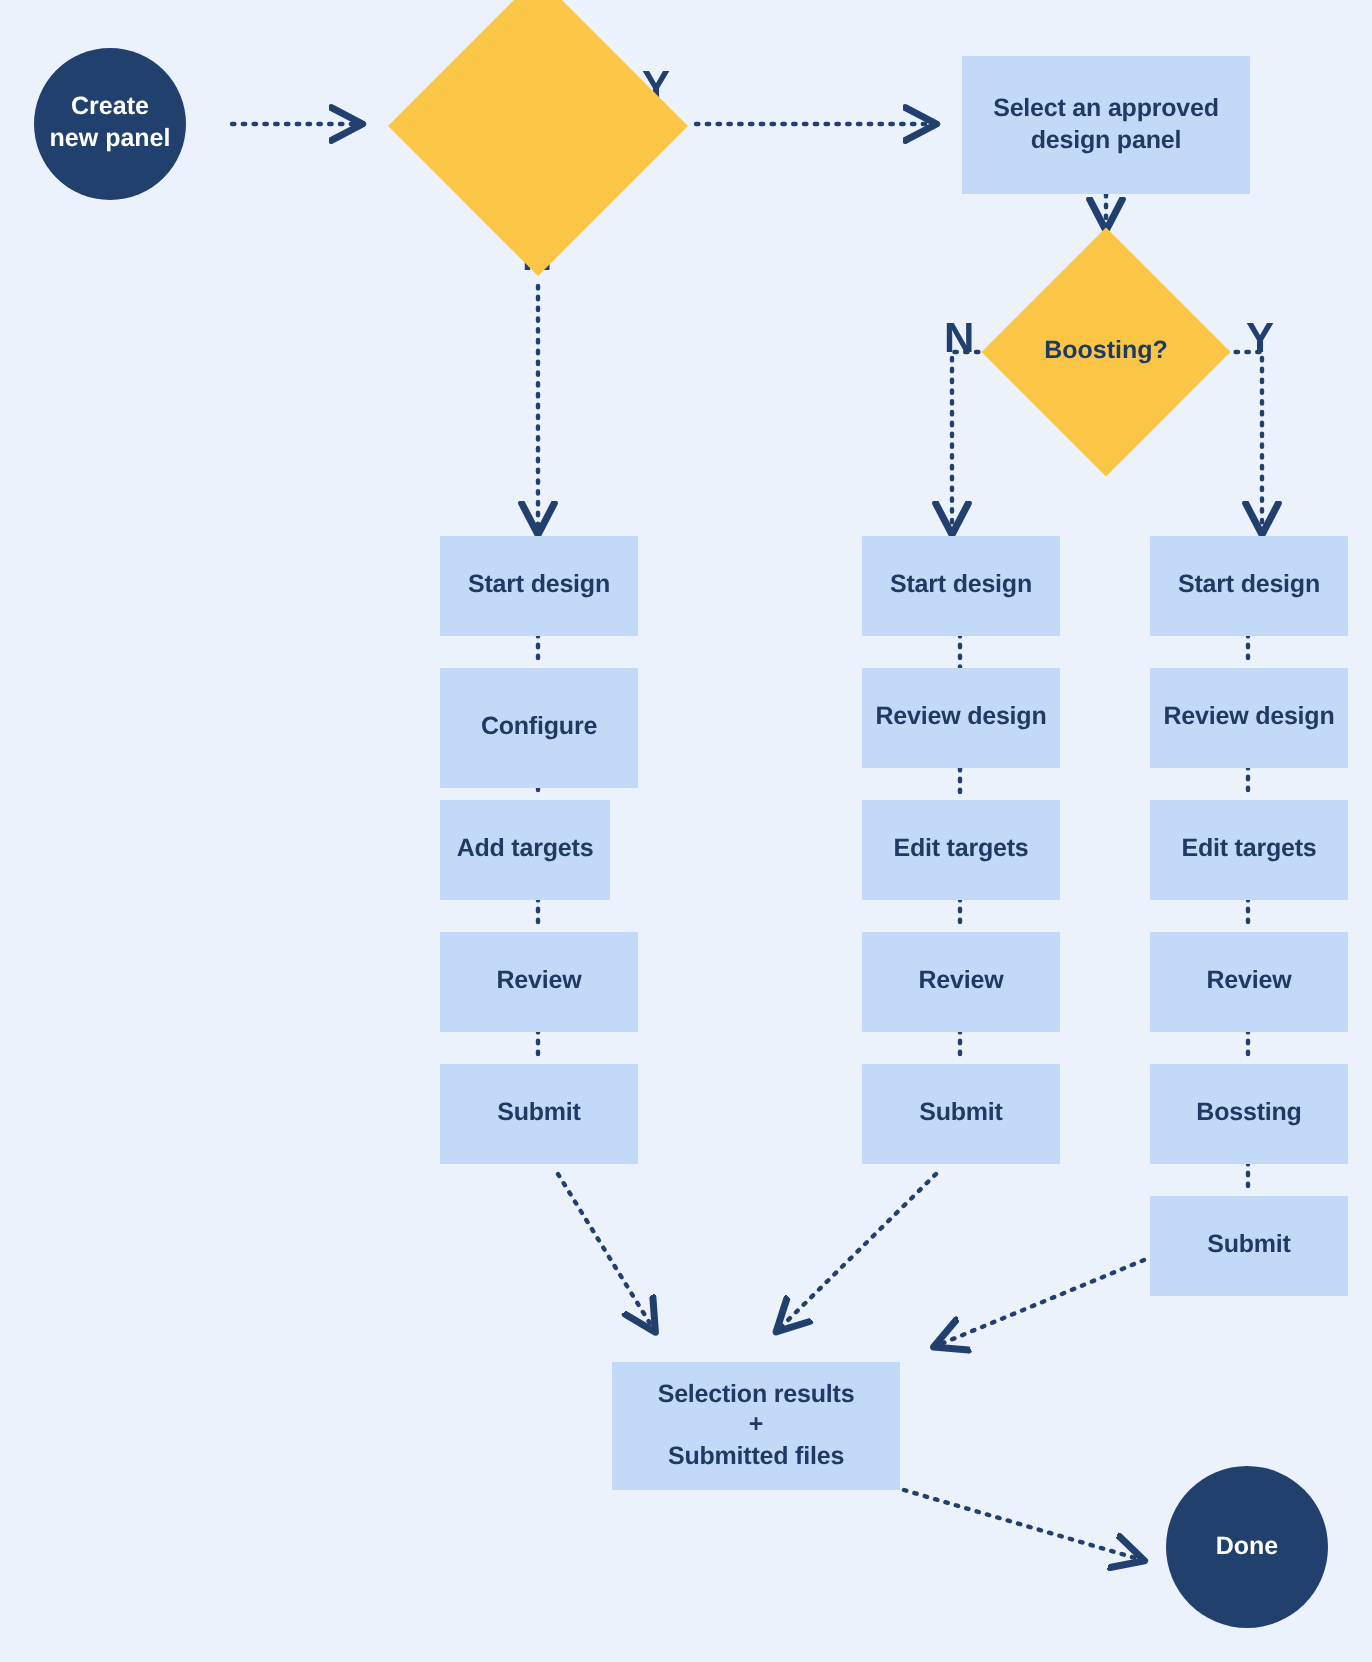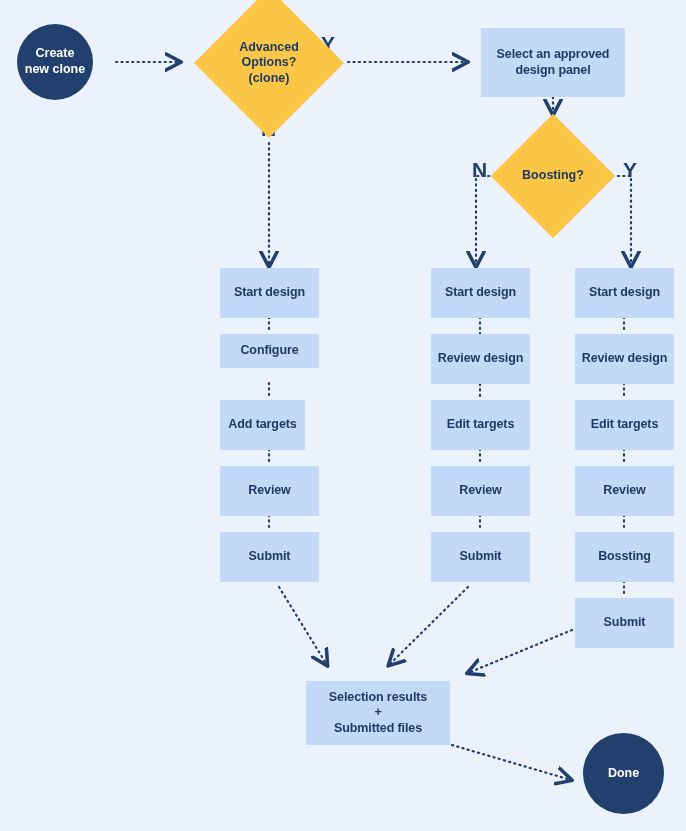--- a/index.html
+++ b/index.html
@@ -124,51 +124,46 @@
       <path d="M468,587 L389,665" marker-end="url(#arw)"></path>
       <path d="M572,630 L468,673" marker-end="url(#arw)"></path>
 
       <path d="M452,745 L571,780" marker-end="url(#arw)"></path>
     </g>
   </svg>
 
   <div class="node terminal" style="left:17px; top:24px; width:76px; height:76px;justify-content:center;">
     <span>
       <span>Create</span><br>
-      <span>new clone</span>
+      <span>new panel</span>
     </span>
   </div>
 
   <div class="node decision" style="left:216px; top:10px; width:106px; height:106px;">
     <span class="diamond-shape"></span>
-    <span class="decision-label">
-      <span>Advanced</span><br>
-      <span>Options?</span><br>
-      <span>(clone)</span>
-    </span>
   </div>
   <div class="branch-label" style="left:321px; top:33px;">Y</div>
   <div class="branch-label" style="left:261px; top:118px;">N</div>
 
   <div class="node decision" style="left:509px; top:132px; width:88px; height:88px;">
     <span class="diamond-shape"></span>
     <span class="decision-label">Boosting?</span>
   </div>
 
   <div class="node box" style="left:481px; top:28px; width:144px; height:69px;">
     <span>
       <span>Select an approved</span><br>
       <span>design panel</span>
     </span>
   </div>
   <div class="branch-label" style="left:472px; top:159px;">N</div>
   <div class="branch-label" style="left:623px; top:159px;">Y</div>
 
   <div class="node box" style="left:220px; top:268px; width:99px; height:50px;">Start design</div>
-  <div class="node box" style="left:220px; top:334px; width:99px; height:34px;">Configure</div>
+  <div class="node box" style="left:220px; top:334px; width:99px; height:60px;">Configure</div>
   <div class="node box" style="left:220px; top:400px; width:85px; height:50px;">Add targets</div>
   <div class="node box" style="left:220px; top:466px; width:99px; height:50px;">Review</div>
   <div class="node box" style="left:220px; top:532px; width:99px; height:50px;">Submit</div>
 
   <div class="node box" style="left:431px; top:268px; width:99px; height:50px;">Start design</div>
   <div class="node box" style="left:431px; top:334px; width:99px; height:50px;">Review design</div>
   <div class="node box" style="left:431px; top:400px; width:99px; height:50px;">Edit targets</div>
   <div class="node box" style="left:431px; top:466px; width:99px; height:50px;">Review</div>
   <div class="node box" style="left:431px; top:532px; width:99px; height:50px;">Submit</div>
 

